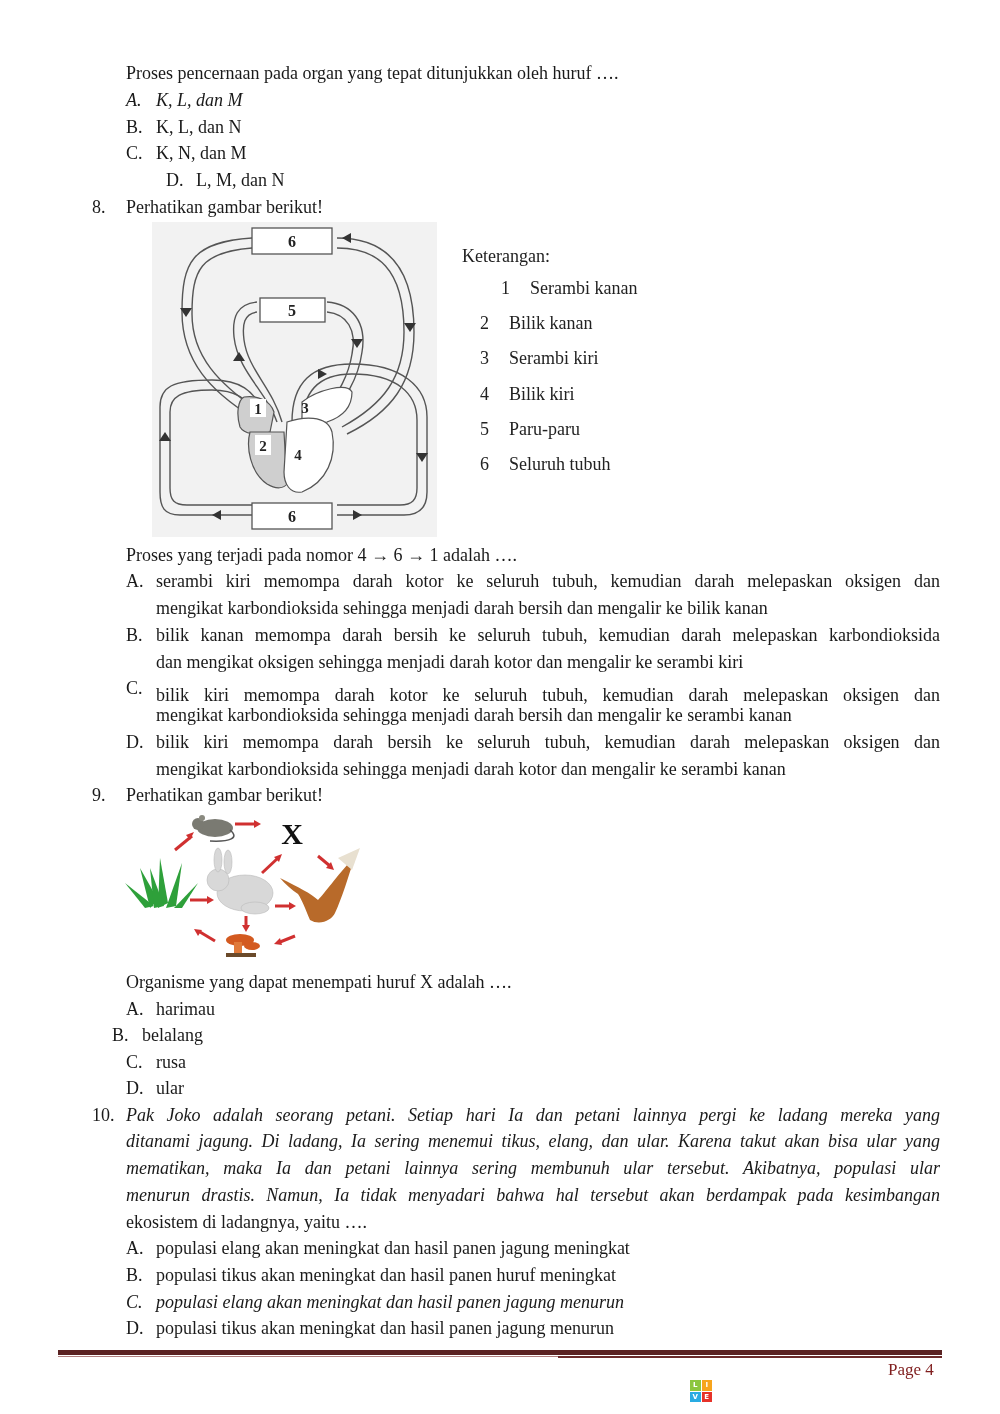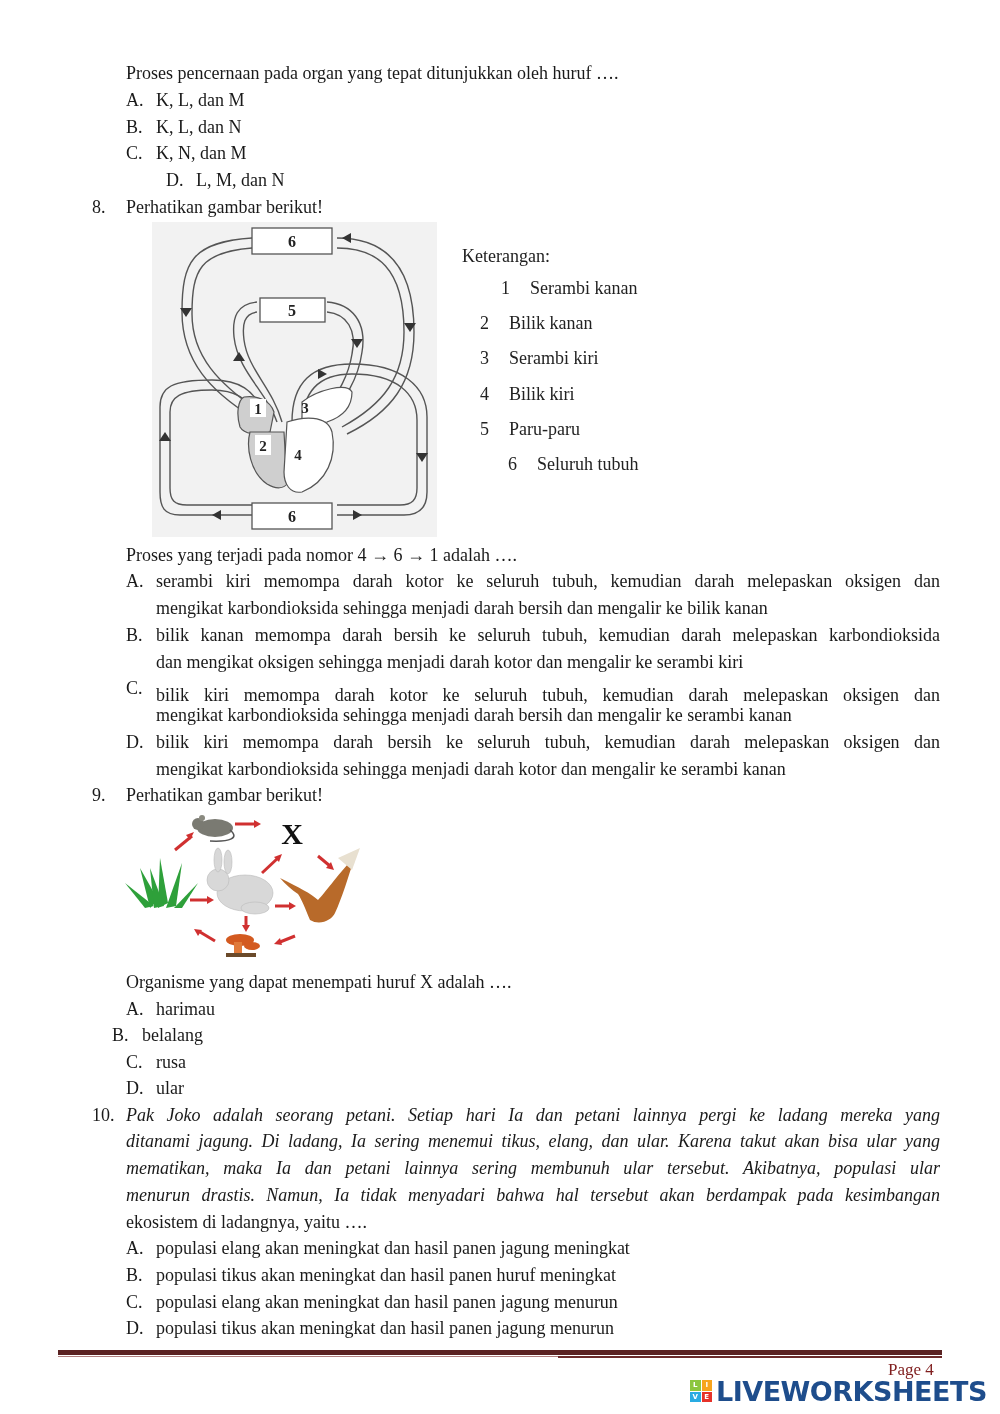--- a/index.html
+++ b/index.html
@@ -20,21 +20,21 @@
   .page-num { position: absolute; left: 888px; top: 1360px; font-size: 17px; color: #7f1d1d; }
   .lw-logo { position: absolute; left: 690px; top: 1375px; height: 32px; display: flex; align-items: center; }
   .lw-grid { width: 22px; height: 22px; display: grid; grid-template-columns: 1fr 1fr; grid-template-rows: 1fr 1fr; gap: 1px; margin-right: 4px; }
   .lw-grid span { display: flex; align-items: center; justify-content: center; font-family: "DejaVu Sans", sans-serif; font-size: 7px; font-weight: bold; color: #fff; }
   .lw-text { font-family: "DejaVu Sans", sans-serif; font-weight: bold; font-size: 27px; color: #1e4d8c; letter-spacing: -0.5px; }
 </style>
 </head>
 <body>
 
 <div class="line" style="left:126px; top:62px;">Proses pencernaan pada organ yang tepat ditunjukkan oleh huruf ….</div>
-<div class="line" style="left:126px; top:89px;"><span class="opt-letter">A.</span><span>K, L, dan M</span></div>
+<div class="line" style="left:126px; top:89px;font-style:italic;"><span class="opt-letter">A.</span><span>K, L, dan M</span></div>
 <div class="line" style="left:126px; top:116px;"><span class="opt-letter">B.</span><span>K, L, dan N</span></div>
 <div class="line" style="left:126px; top:142px;"><span class="opt-letter">C.</span><span>K, N, dan M</span></div>
 <div class="line" style="left:126px; top:169px;margin-left:40px;"><span class="opt-letter">D.</span><span>L, M, dan N</span></div>
 
 <div class="line" style="left:92px; top:196px;"><span class="qnum">8.</span><span>Perhatikan gambar berikut!</span></div>
 
 <svg style="position:absolute; left:152px; top:222px;" width="285" height="315" viewBox="0 0 285 315">
   <rect x="0" y="0" width="285" height="315" fill="#f2f2f2"></rect>
   <g fill="none" stroke="#555" stroke-width="1.4">
 
@@ -89,21 +89,21 @@
   <text x="146" y="238" text-anchor="middle" font-family="Liberation Serif, serif" font-weight="bold" font-size="15" fill="#222">4</text>
 </svg>
 
 <div class="legend">
   <div style="position:absolute; left:0; top:0; white-space:nowrap;">Keterangan:</div>
   <div class="row" style="top:32px;margin-left:21px;"><span class="n">1</span><span>Serambi kanan</span></div>
   <div class="row" style="top:67px;"><span class="n">2</span><span>Bilik kanan</span></div>
   <div class="row" style="top:102px;"><span class="n">3</span><span>Serambi kiri</span></div>
   <div class="row" style="top:138px;"><span class="n">4</span><span>Bilik kiri</span></div>
   <div class="row" style="top:173px;"><span class="n">5</span><span>Paru-paru</span></div>
-  <div class="row" style="top:208px;margin-left:28px;"><span class="n">6</span><span>Seluruh tubuh</span></div>
+  <div class="row" style="top:208px;"><span class="n">6</span><span>Seluruh tubuh</span></div>
 </div>
 
 <div class="line" style="left:126px; top:544px;">Proses yang terjadi pada nomor 4 → 6 → 1 adalah ….</div>
 
 <div class="line" style="left:126px; top:570px;">A.</div>
 <div class="just" style="top:570px;">serambi kiri memompa darah kotor ke seluruh tubuh, kemudian darah melepaskan oksigen dan</div>
 <div class="just-last" style="top:597px;">mengikat karbondioksida sehingga menjadi darah bersih dan mengalir ke bilik kanan</div>
 
 <div class="line" style="left:126px; top:624px;">B.</div>
 <div class="just" style="top:624px;">bilik kanan memompa darah bersih ke seluruh tubuh, kemudian darah melepaskan karbondioksida</div>
@@ -189,28 +189,27 @@
 
 <div class="line" style="left:92px; top:1104px;">10.</div>
 <div class="para" style="top:1104px;">Pak Joko adalah seorang petani. Setiap hari Ia dan petani lainnya pergi ke ladang mereka yang</div>
 <div class="para" style="top:1130px;">ditanami jagung. Di ladang, Ia sering menemui tikus, elang, dan ular. Karena takut akan bisa ular yang</div>
 <div class="para" style="top:1157px;">mematikan, maka Ia dan petani lainnya sering membunuh ular tersebut. Akibatnya, populasi ular</div>
 <div class="para" style="top:1184px;">menurun drastis. Namun, Ia tidak menyadari bahwa hal tersebut akan berdampak pada kesimbangan</div>
 <div class="line" style="left:126px; top:1211px;">ekosistem di ladangnya, yaitu ….</div>
 
 <div class="line" style="left:126px; top:1237px;"><span class="opt-letter">A.</span><span>populasi elang akan meningkat dan hasil panen jagung meningkat</span></div>
 <div class="line" style="left:126px; top:1264px;"><span class="opt-letter">B.</span><span>populasi tikus akan meningkat dan hasil panen huruf meningkat</span></div>
-<div class="line" style="left:126px; top:1291px;"><span class="opt-letter">C.</span><span>populasi elang akan meningkat dan hasil panen jagung menurun</span></div>
+<div class="line" style="left:126px; top:1291px;font-style:italic;"><span class="opt-letter">C.</span><span>populasi elang akan meningkat dan hasil panen jagung menurun</span></div>
 <div class="line" style="left:126px; top:1317px;"><span class="opt-letter">D.</span><span>populasi tikus akan meningkat dan hasil panen jagung menurun</span></div>
 
 <div class="footer-rule1"></div>
 <div class="footer-rule2"></div>
 <div class="footer-rule3"></div>
 <div class="page-num">Page 4</div>
 <div class="lw-logo">
   <div class="lw-grid">
     <span style="background:#8cc63f;">L</span>
     <span style="background:#f7a41d;">I</span>
     <span style="background:#29abe2;">V</span>
     <span style="background:#e6332a;">E</span>
   </div>
-  <span class="lw-text">LIVEWORKSHEETS</span>
 </div>
 
 </body></html>

